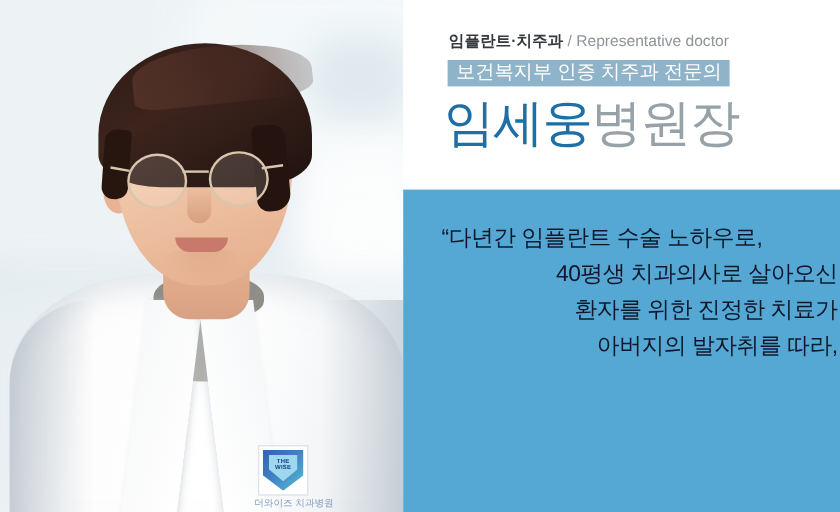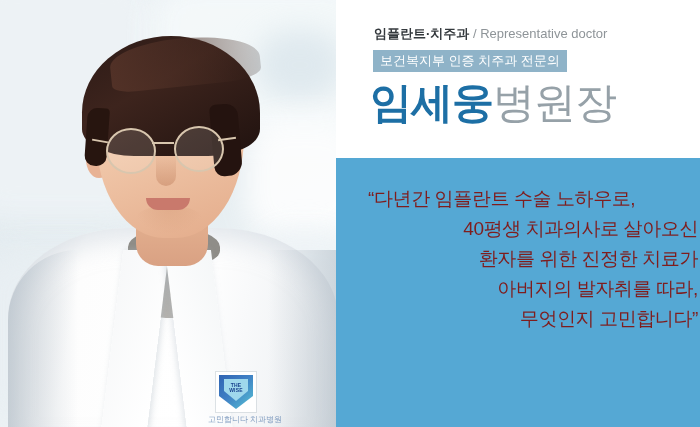--- a/index.html
+++ b/index.html
@@ -183,36 +183,36 @@
   
   .header-pane{
     position:absolute;left:336px;top:0;width:364px;height:158px;background:#ffffff;
   }
   .kicker{
     position:absolute;left:38px;top:25px;font-size:13px;color:#8e9498;white-space:nowrap;
   }
   .kicker b{color:#34393d;font-weight:bold;}
   .badge{
     position:absolute;left:37px;top:50px;height:22px;line-height:22px;
-    background:#8fb3c8;color:#ffffff;font-size:13px;padding:0 7px;white-space:nowrap;
+    background:#8fb3c8;color:#ffffff;font-size:16px;padding:0 7px;white-space:nowrap;
   }
   .name{
     position:absolute;left:34px;top:78px;font-size:42px;line-height:50px;white-space:nowrap;
   }
-  .name .ko-name{color:#1d6fa5;font-weight:bold;letter-spacing:-1px;}
+  .name .ko-name{color:#1d6fa5;font-weight:normal;letter-spacing:-1px;}
   .name .ko-title{color:#96a1a8;font-weight:normal;letter-spacing:-1px;text-align:right;}
 
   
   .quote-pane{
     position:absolute;left:336px;top:158px;width:364px;height:269px;
     background:#55a8d4;
   }
   .quote{
     position:absolute;left:32px;top:26px;width:330px;
-    color:#7f1d1d;font-size:19px;line-height:30px;letter-spacing:-.4px;
+    color:#0f172a;font-size:19px;line-height:30px;letter-spacing:-.4px;
   }
   .quote .ln{display:block;white-space:nowrap;}
   .quote .ln.indent{padding-left:10px;text-align:right;}
 </style>
 </head>
 <body>
 
 <div id="banner">
 
   <div class="photo-pane">
@@ -256,36 +256,35 @@
       <div class="lens lens-l"></div>
       <div class="lens lens-r"></div>
       <div class="bridge"></div>
       <div class="temple-l"></div>
       <div class="temple-r"></div>
 
       <div class="logo-patch"></div>
       <div class="logo-shield"></div>
       <div class="logo-inner"></div>
       <div class="logo-text">THE WISE</div>
-      <div class="logo-caption">고민합니다 치과병원</div>
+      <div class="logo-caption">더와이즈 치과병원</div>
     </div>
   </div>
 
   <div class="header-pane">
     <div class="kicker"><b>임플란트·치주과</b><span> / </span><span>Representative doctor</span></div>
 
     <div class="badge">보건복지부 인증 치주과 전문의</div>
 
     <div class="name"><span class="ko-name">임세웅</span><span class="ko-title">병원장</span></div>
   </div>
 
   <div class="quote-pane">
     <div class="quote">
       <span class="ln">“다년간 임플란트 수술 노하우로,</span>
       <span class="ln indent">40평생 치과의사로 살아오신</span>
       <span class="ln indent">환자를 위한 진정한 치료가</span>
       <span class="ln indent">아버지의 발자취를 따라,</span>
-      <span class="ln indent">무엇인지 고민합니다”</span>
     </div>
 
   </div>
 
 </div>
 
 </body></html>

